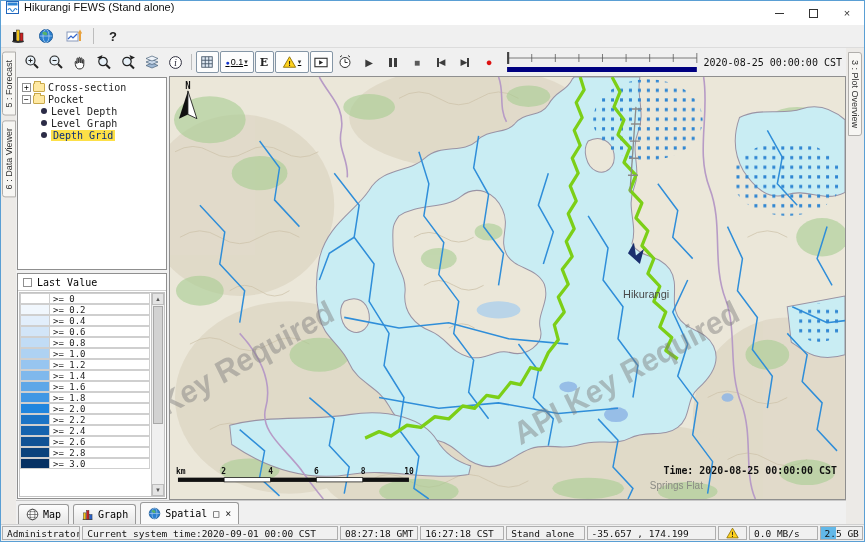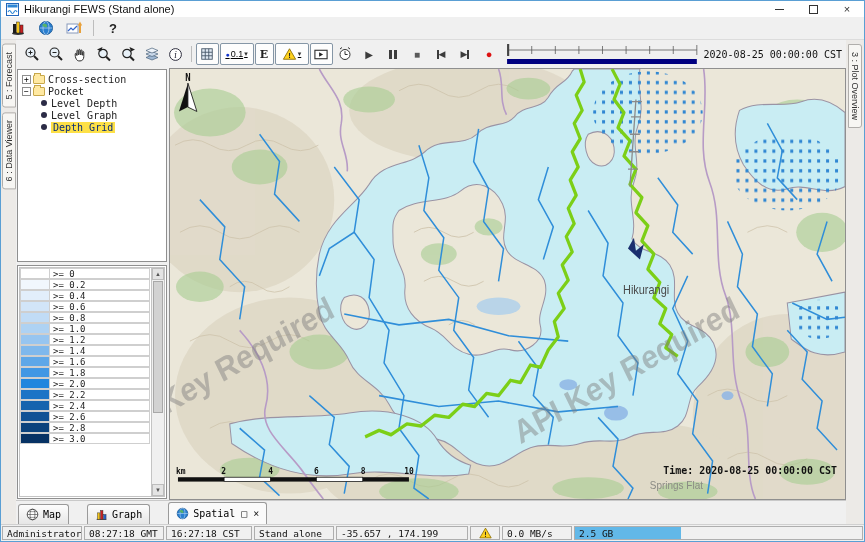--- a/index.html
+++ b/index.html
@@ -1,21 +1,21 @@
 <!DOCTYPE html>
 <html><head>
 <meta charset="utf-8">
 <style>
   * { margin:0; padding:0; box-sizing:border-box; }
   body { font-family:"Liberation Sans", sans-serif; background:#d7d7d7; }
   .app { width:865px; height:542px; border:1px solid #5a9fd4; background:#f0f0f0;
          display:flex; flex-direction:column; overflow:hidden; position:relative; }
 
   
-  .titlebar { height:16px; background:#ffffff; display:flex; align-items:center;
+  .titlebar { height:24px; background:#ffffff; display:flex; align-items:flex-start;
               padding-left:5px; font-size:11px; color:#111; flex:0 0 auto; }
   .appicon { width:13px; height:13px; margin-right:5px; flex:0 0 auto; }
   .wctrls { margin-left:auto; display:flex; height:100%; }
   .wc { width:34px; display:flex; align-items:center; justify-content:center; color:#333; }
   .wc-min i { display:block; width:9px; border-bottom:1px solid #333; }
   .wc-max i { display:block; width:9px; height:9px; border:1px solid #333; }
   .wc-close { font-size:11px; }
 
   
   .menubar { height:18px; display:flex; align-items:center; padding-left:4px;
@@ -94,21 +94,21 @@
             color:#555; background:#e4e4e4; border:1px solid #bdbdbd; }
   .sthumb { margin:1px; height:58%; background:#d2d2d2; border:1px solid #a8a8a8; }
   .sdn { margin-top:auto; }
 
   
   .mapwrap { flex:1 1 auto; position:relative; border:1px solid #8f8f8f; background:#ebe7d9;
              min-width:0; overflow:hidden; }
   .mapwrap svg.mapsvg { position:absolute; inset:0; width:100%; height:100%; }
 
   
-  .bottabs { height:24px; display:flex; align-items:flex-end; gap:18px; padding-left:2px;
+  .bottabs { height:24px; display:flex; align-items:flex-end; gap:4px; padding-left:2px;
              background:#f0f0f0; border-top:1px solid #c9c9c9; flex:0 0 auto; }
   .btab { height:20px; display:flex; align-items:center; gap:4px; padding:0 7px;
           border:1px solid #9a9a9a; border-bottom:none; border-radius:3px 3px 0 0;
           background:linear-gradient(#fdfdfd,#e6e6e6); font-size:10px;
           font-family:"DejaVu Sans Mono", monospace; }
   .btab.active { height:22px; background:#fafafa;margin-top:16px; }
   .panelctl { font-size:10px; color:#222; margin-left:2px; }
   .logsrow { height:20px; padding:1px 0 0 2px; background:#f0f0f0; flex:0 0 auto; }
   .logsbtn { height:16px; padding:0 6px; font-size:10px; font-family:"DejaVu Sans Mono", monospace;
              border:1px solid #9a9a9a; border-radius:2px; background:linear-gradient(#fdfdfd,#e6e6e6);
@@ -341,20 +341,24 @@
               <span class="bullet"></span>
               <span class="tlabel">Level Graph</span>
             </div>
             <div class="trow child">
               <span class="bullet"></span>
               <span class="tlabel sel">Depth Grid</span>
             </div>
           </div>
 
           <div class="legendbox">
+            <div class="legendhead">
+              <span class="cbox"></span>
+              <span>Last Value</span>
+            </div>
             <div class="legendlist">
               <div class="lrow">
                   <span class="lsw" style="background: rgb(255, 255, 255);"></span>
                   <span class="llab">&gt;= 0</span>
                 </div>
               <div class="lrow">
                   <span class="lsw" style="background: rgb(241, 247, 253);"></span>
                   <span class="llab">&gt;= 0.2</span>
                 </div>
               <div class="lrow">
@@ -613,20 +617,21 @@
 
     </div>
 
     <div class="vrail vrail-r">
       <span class="vtab vtab-r">3 : Plot Overview</span>
     </div>
   </div>
 
   <div class="statusbar">
     <span class="scell sc-user">Administrator</span>
+    <span class="scell sc-sys">Current system time:2020-09-01 00:00 CST</span>
     <span class="scell sc-gmt">08:27:18 GMT</span>
     <span class="scell sc-cst">16:27:18 CST</span>
     <span class="scell sc-mode">Stand alone</span>
     <span class="scell sc-coord">-35.657 , 174.199</span>
     <span class="scell sc-warn">
       <svg width="13" height="12" viewBox="0 0 16 14">
         <polygon points="8,1 15,13 1,13" fill="#ffd21e" stroke="#8a6d00"></polygon>
         <text x="8" y="11.5" text-anchor="middle" font-size="9" font-weight="bold" fill="#222">!</text>
       </svg>
     </span>

